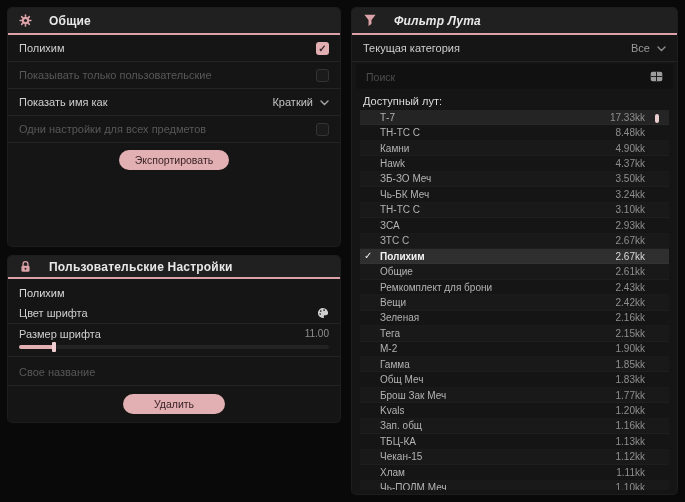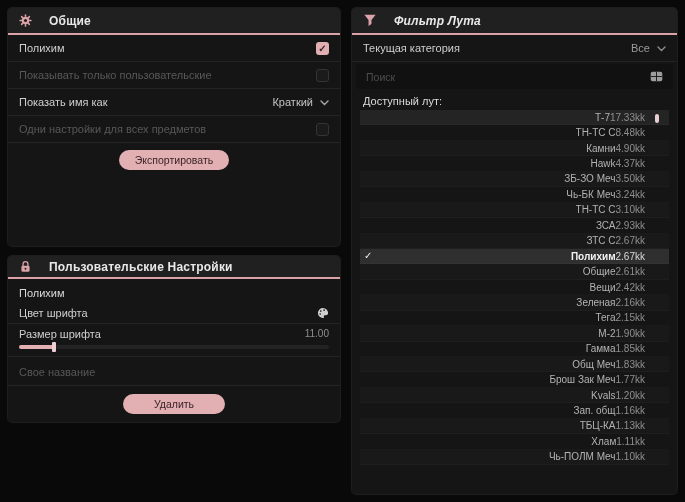--- a/index.html
+++ b/index.html
@@ -58,21 +58,21 @@
     padding:0 11px; font-size:11px; border-bottom:1px solid var(--line);}
   .cat-row .lbl{color:#cfcfcf;}
   .cat-row .dropdown{color:#9a9a9a;}
   .search-row{display:flex; align-items:center; justify-content:space-between;
     height:25px; padding:0 10px; margin:2px 4px 0; background:#111111; border-radius:3px;}
   .search-row input{flex:1; background:transparent; border:none; outline:none;
     color:#bdbdbd; font-size:10.5px; font-family:"Liberation Sans",sans-serif;}
   .search-row input::placeholder{color:#4e4e4e;}
   .list-label{padding:6px 11px 3px; font-size:11px; color:#dcdcdc;}
   .loot-list{flex:1; margin:0 8px 4px; position:relative; overflow:hidden;}
-  .loot-row{display:flex; align-items:center; justify-content:flex-end;
+  .loot-row{display:flex; align-items:center; justify-content:space-between;
     height:15.45px; padding:0 24px 0 20px; font-size:10px; position:relative; cursor:pointer;}
   .loot-row:nth-child(odd){background:#191919;}
   .loot-row{border-bottom:1px solid rgba(255,255,255,0.025);}
   .loot-row .iname{color:#b3b3b3; white-space:nowrap; overflow:hidden;}
   .loot-row .ival{color:var(--txt-val);}
   .loot-row.hl{background:#242424;}
   .loot-row.sel{background:#2f2f2f;}
   .loot-row.sel .iname{color:#f2f2f2; font-weight:bold;}
   .loot-row.sel .ival{color:#dadada;}
   .loot-row .chk{position:absolute; left:4px; top:1px; font-size:10px; color:#eeeeee;}
@@ -265,20 +265,24 @@
           <div class="loot-row sel">
             <span class="chk">✓</span>
             <span class="iname">Полихим</span>
             <span class="ival">2.67kk</span>
           </div>
           <div class="loot-row">
             <span class="iname">Общие</span>
             <span class="ival">2.61kk</span>
           </div>
           <div class="loot-row">
+            <span class="iname">Ремкомплект для брони</span>
+            <span class="ival">2.43kk</span>
+          </div>
+          <div class="loot-row">
             <span class="iname">Вещи</span>
             <span class="ival">2.42kk</span>
           </div>
           <div class="loot-row">
             <span class="iname">Зеленая</span>
             <span class="ival">2.16kk</span>
           </div>
           <div class="loot-row">
             <span class="iname">Тега</span>
             <span class="ival">2.15kk</span>
@@ -303,20 +307,24 @@
             <span class="iname">Kvals</span>
             <span class="ival">1.20kk</span>
           </div>
           <div class="loot-row">
             <span class="iname">Зап. общ</span>
             <span class="ival">1.16kk</span>
           </div>
           <div class="loot-row">
             <span class="iname">ТБЦ-КА</span>
             <span class="ival">1.13kk</span>
+          </div>
+          <div class="loot-row">
+            <span class="iname">Чекан-15</span>
+            <span class="ival">1.12kk</span>
           </div>
           <div class="loot-row">
             <span class="iname">Хлам</span>
             <span class="ival">1.11kk</span>
           </div>
           <div class="loot-row">
             <span class="iname">Чь-ПОЛМ Меч</span>
             <span class="ival">1.10kk</span>
           </div>
           <div class="scroll-thumb"></div>

